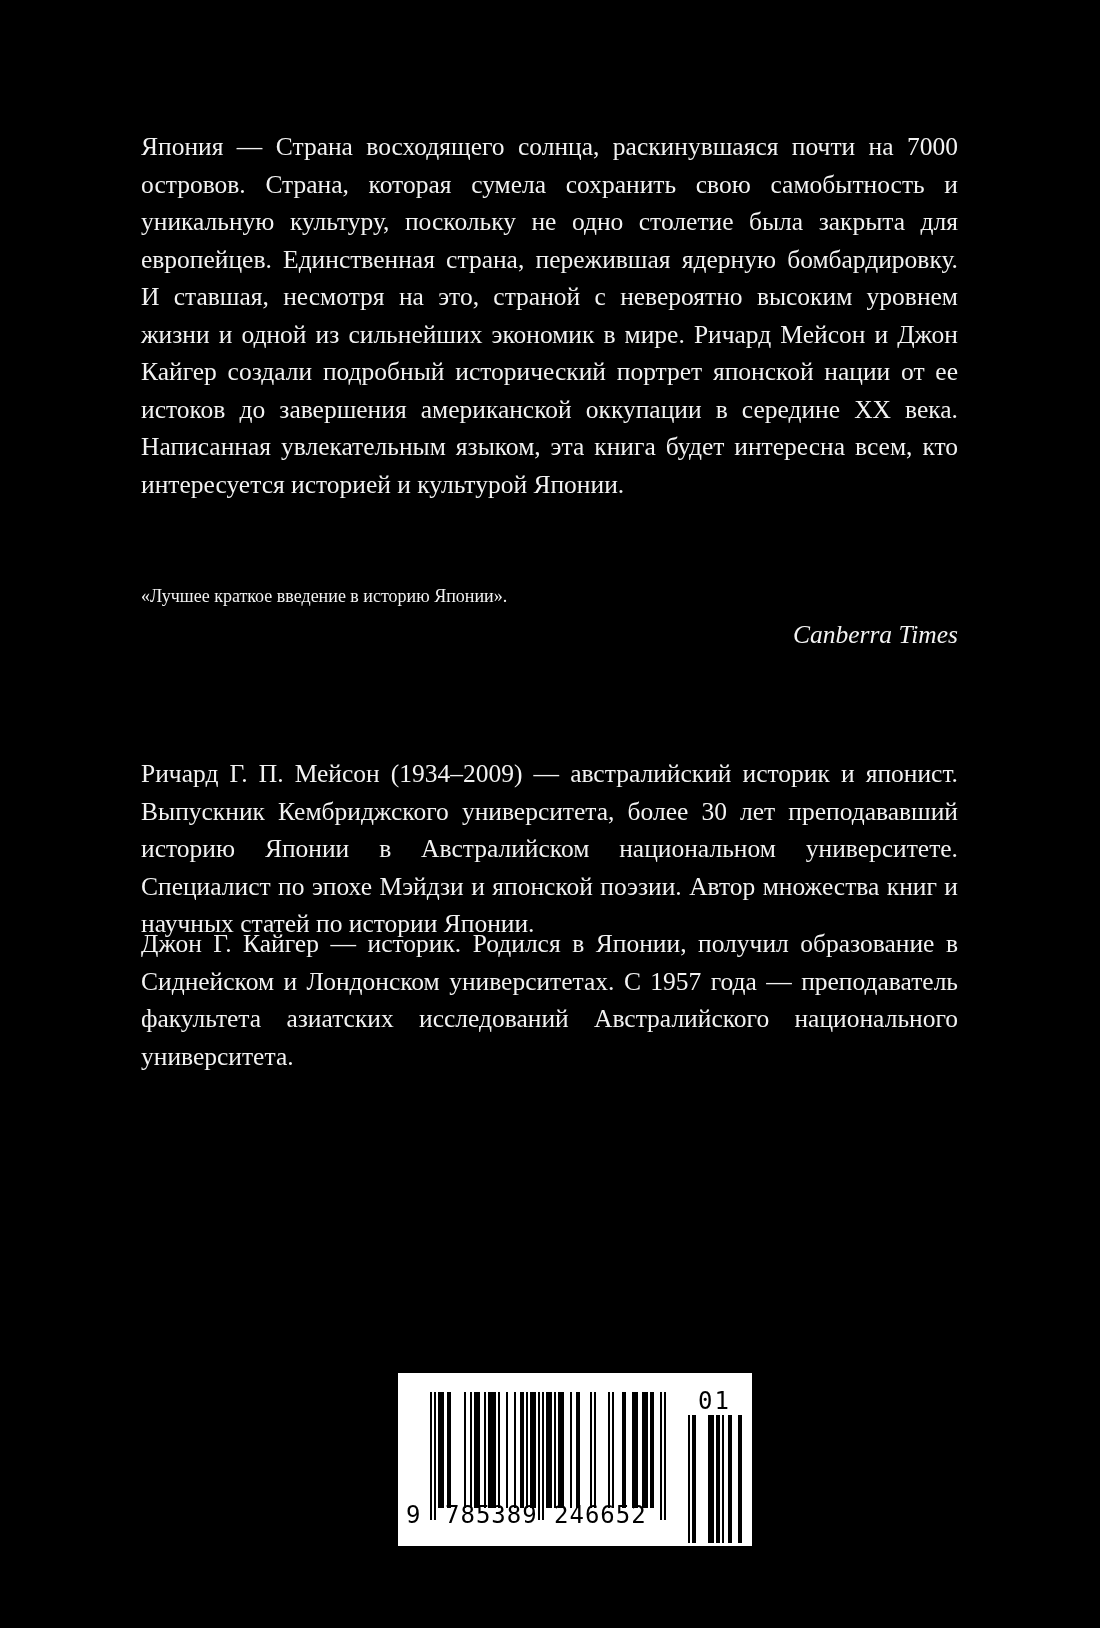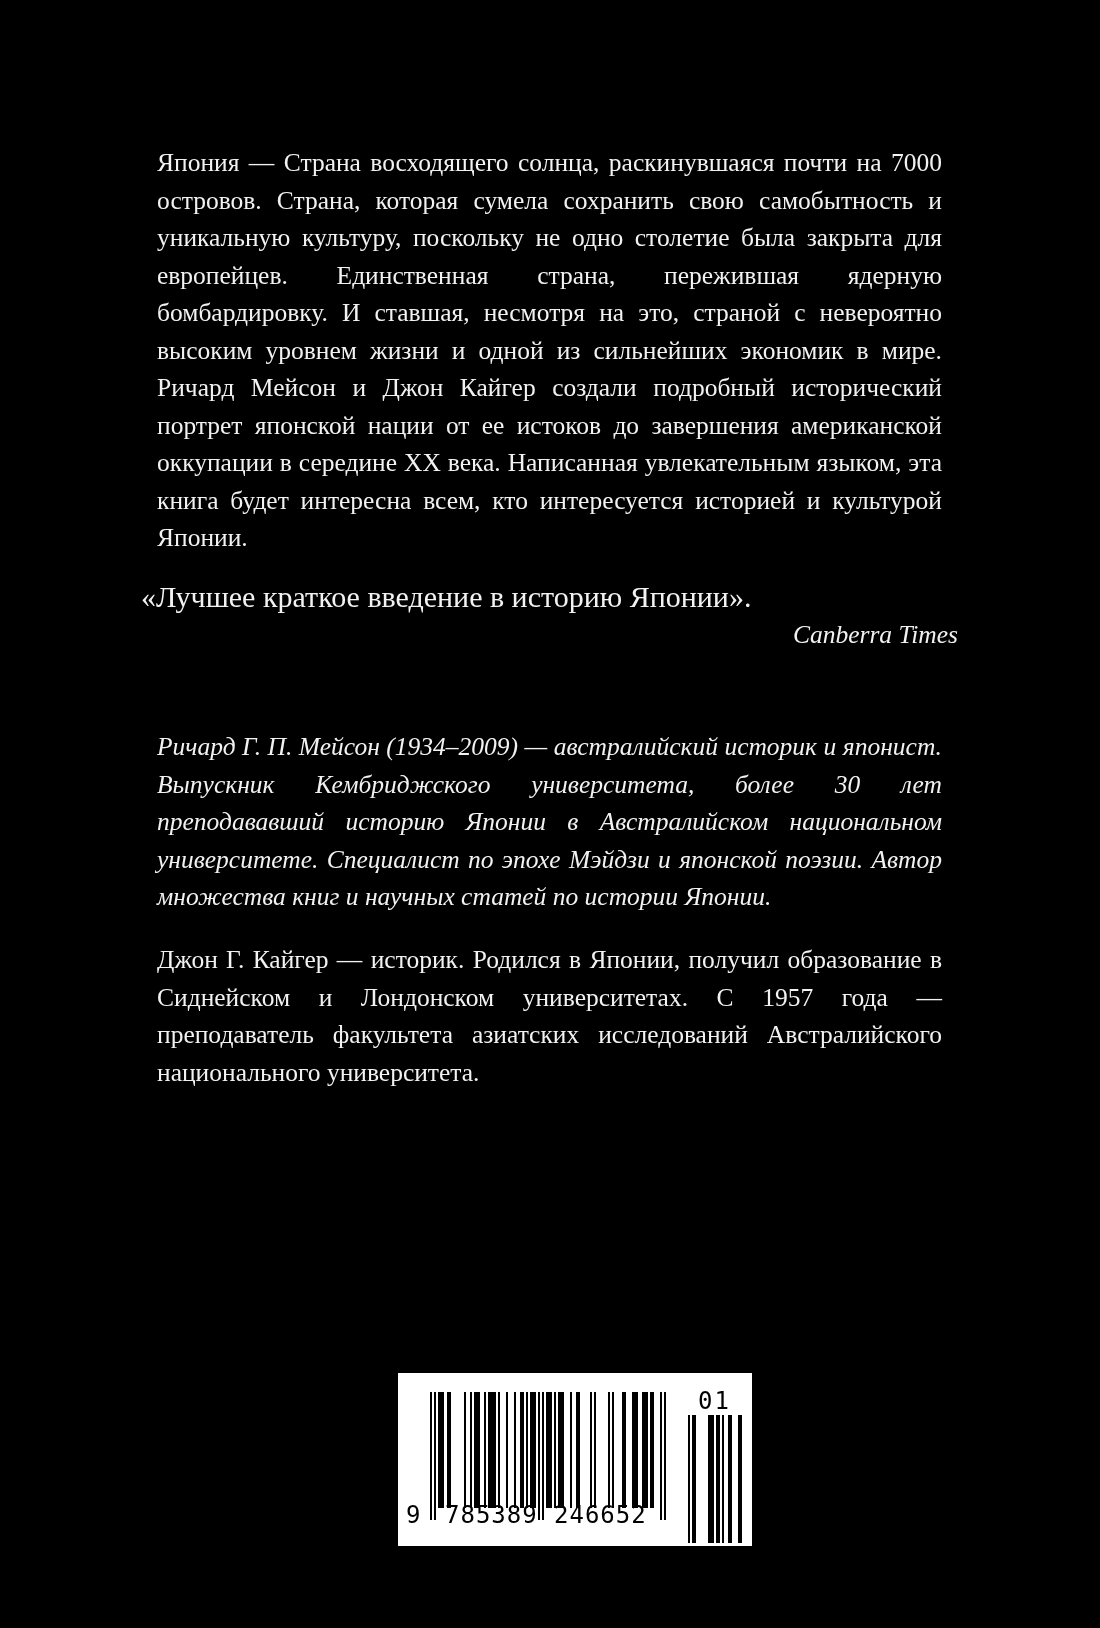--- a/index.html
+++ b/index.html
@@ -17,39 +17,39 @@
     }
     .text-column {
       position: absolute;
       left: 141px;
       width: 817px;
     }
     .para {
       font-size: 25.5px;
       line-height: 37.5px;
       text-align: justify;
-      margin: 16px;
+      margin: 0;
       hyphens: manual;
     }
     #blurb { top: 128px; }
     #quote-block { top: 578px; }
     .quote-text {
-      font-size: 30px;
+      font-size: 18px;
       line-height: 37.5px;
       margin: 0;
     }
     .quote-source {
       font-size: 25.5px;
       line-height: 37.5px;
       font-style: italic;
       text-align: right;
       margin: 0;
       font-family: Liberation Serif, serif;
     }
-    #bio-mason { top: 712px; font-style: italic; }
+    #bio-mason { top: 755px; }
     #bio-kaiger { top: 925px; }
 
     .barcode {
       position: absolute;
       left: 398px;
       top: 1373px;
       width: 354px;
       height: 173px;
       background: #ffffff;
     }

